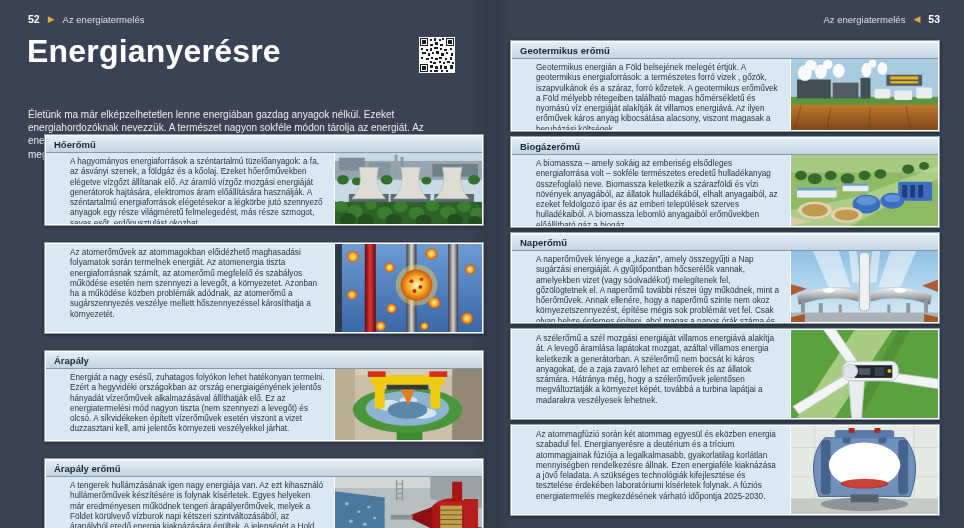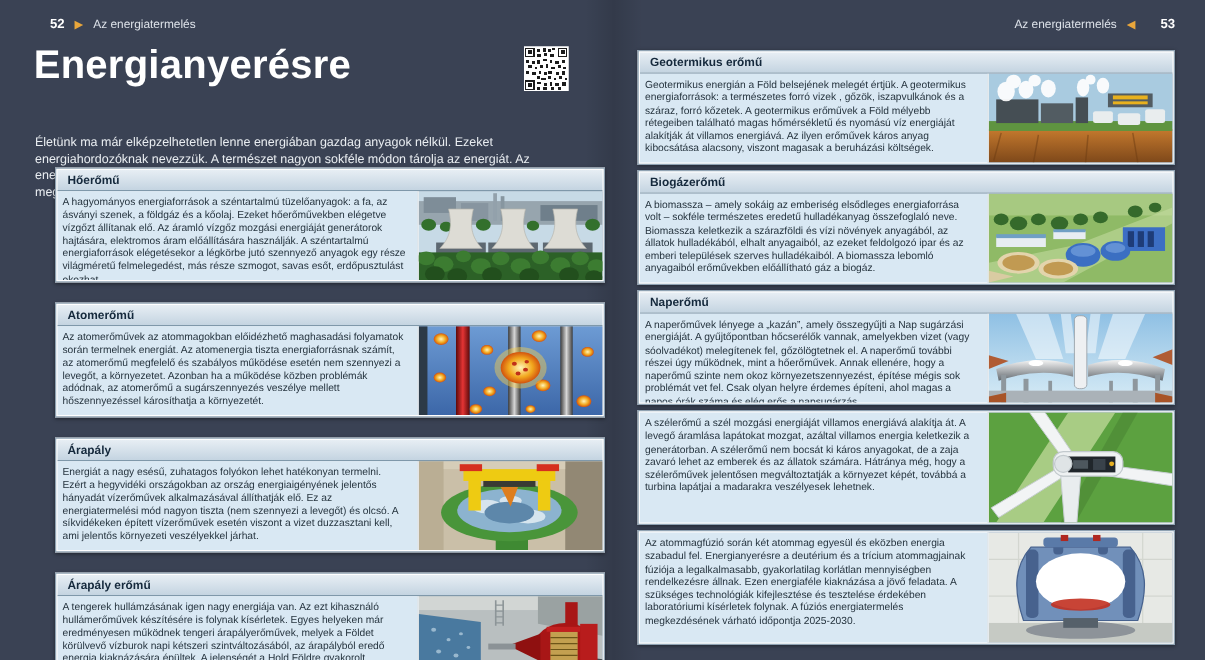--- a/index.html
+++ b/index.html
@@ -9,38 +9,38 @@
     background:#3a4254;
     font-family:"Liberation Sans", sans-serif;
     color:#e9edf1;
   }
   .fold { position:absolute; left:468px; top:0; width:46px; height:528px;
     background:linear-gradient(to right, rgba(0,0,0,0), rgba(0,0,0,0.12), rgba(0,0,0,0)); pointer-events:none; }
 
   .runhead { position:absolute; top:13px; display:flex; align-items:center; gap:8px; font-size:9.5px; color:#dde2e9; }
   .runhead.left  { left:28px; }
   .runhead.right { right:24px; }
-  .pagenum { font-weight:bold; font-size:10.5px; color:#ffffff;margin-left:12px; }
+  .pagenum { font-weight:bold; font-size:10.5px; color:#ffffff; }
   .arrow { color:#e9a63b; font-size:9px; line-height:1; }
 
   .lesson-title { position:absolute; left:27px; top:33px; font-size:32px; font-weight:bold; color:#ffffff; letter-spacing:0.2px; }
   .intro { position:absolute; left:28px; top:82px; width:452px; font-size:10px; line-height:13.2px; color:#e9edf1;margin-top:26px; }
   .qr { position:absolute; left:419px; top:37px; width:36px; height:36px; }
   .qr svg { display:block; width:100%; height:100%; }
 
   .col { position:absolute; display:flex; flex-direction:column;justify-content:flex-end; }
   .col-left  { left:28px;  top:134px; width:440px; gap:16px;margin-left:16px; }
   .col-right { left:510px; top:40px;  width:430px; gap:4px; }
 
   .card { height:92px; background:#ffffff; padding:1px; border:1px solid #8fa2b2;
     box-shadow:0 1px 3px rgba(0,0,0,0.45); display:flex; flex-direction:column; overflow:hidden; }
   .card-header { flex:0 0 auto; background:linear-gradient(#e7eef4, #c4d4e1);
     border-bottom:1px solid #7f98aa; padding:3px 8px 2px; font-size:9.5px; font-weight:bold; color:#15293c; }
   .card-content { flex:1; display:flex; background:#d9e8f3; min-height:0; }
-  .card-text { flex:1; padding:4px 8px 2px 4px; font-size:8.2px; line-height:10.3px; color:#26343f; overflow:hidden; }
+  .card-text { flex:1; padding:4px 8px 2px 24px; font-size:8.2px; line-height:10.3px; color:#26343f; overflow:hidden; }
   .card-figure { flex:0 0 148px; border-left:1px solid #ffffff; background:#9fb0bf; }
   .card-figure svg { display:block; width:100%; height:100%; }
 </style>
 </head>
 <body>
 
 <div class="fold"></div>
 
 <div class="runhead left">
   <span class="pagenum">52</span>
@@ -173,21 +173,20 @@
               <circle cx="89" cy="86" r="8"></circle>
               <circle cx="121" cy="85" r="8"></circle>
               <circle cx="141" cy="87" r="7"></circle>
           </g>
         </svg>
       </div>
     </div>
   </div>
 
   <div class="card">
-    <div class="card-header">Atomerőmű</div>
     <div class="card-content">
       <div class="card-text">Az atomerőművek az atommagokban előidézhető maghasadási folyamatok során termelnek energiát. Az atomenergia tiszta energiaforrásnak számít, az atomerőmű megfelelő és szabályos működése esetén nem szennyezi a levegőt, a környezetet. Azonban ha a működése közben problémák adódnak, az atomerőmű a sugárszennyezés veszélye mellett hőszennyezéssel károsíthatja a környezetét.</div>
       <div class="card-figure">
         <svg viewBox="0 0 148 90" preserveAspectRatio="none">
           <defs>
             <linearGradient id="nbg" x1="0" y1="0" x2="0" y2="1">
                 <stop offset="0" stop-color="#6d9bd4"></stop>
                 <stop offset="1" stop-color="#3c67a8"></stop>
               </linearGradient>
             <linearGradient id="rodr" x1="0" y1="0" x2="1" y2="0">

